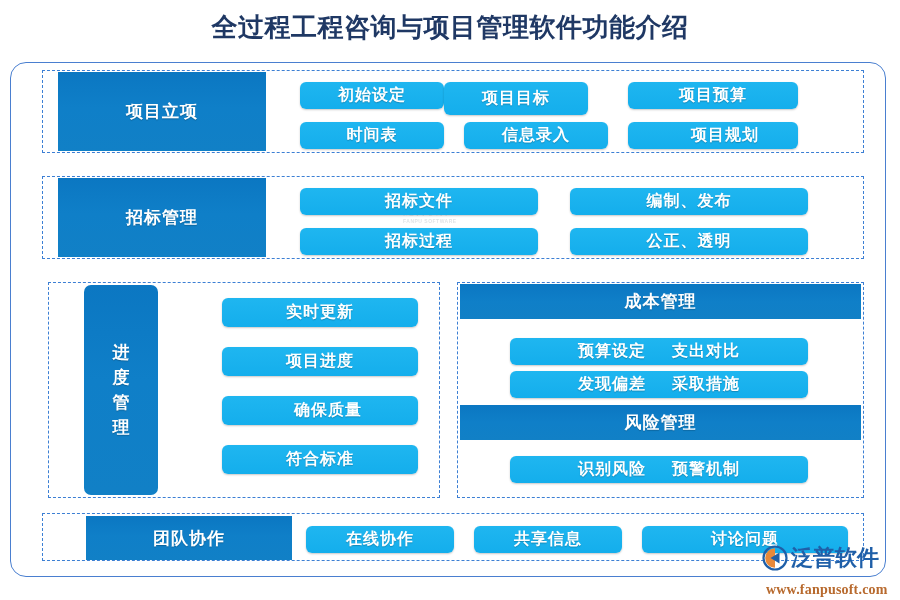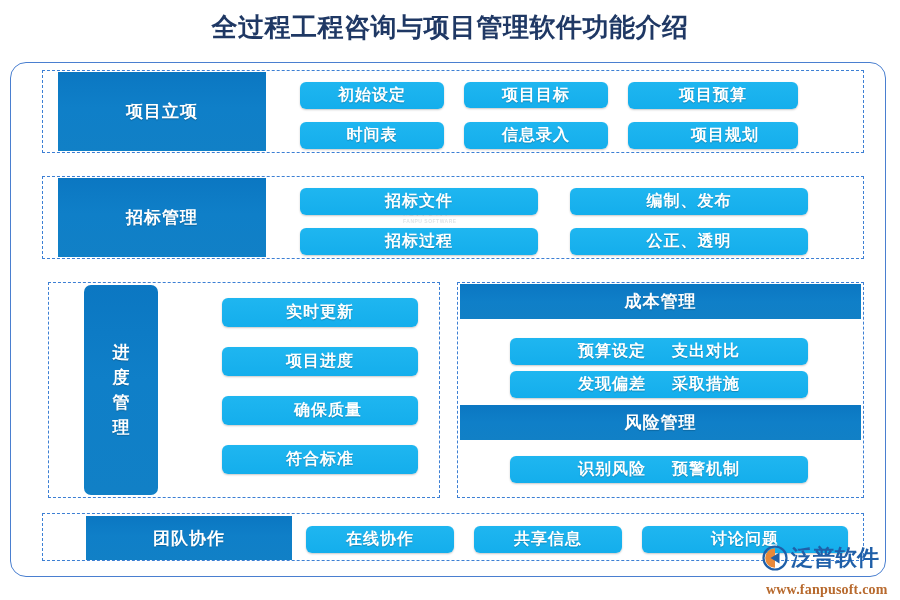--- a/index.html
+++ b/index.html
@@ -165,21 +165,21 @@
 <div class="watermark" style="left:403px; top:203px;">
   <span>泛普软件</span>
   <span class="wm-sub">FANPU SOFTWARE</span>
 </div>
 
 <div class="dash-box" style="left:42px; top:70px; width:822px; height:83px;"></div>
 
 <div class="tile dark" style="left:58px; top:72px; width:208px; height:79px;">项目立项</div>
 
 <div class="tile light" style="left:300px; top:82px; width:144px; height:27px;">初始设定</div>
-<div class="tile light" style="left:464px; top:82px; width:144px; height:26px;">项目目标</div>
+<div class="tile light" style="left:444px; top:82px; width:144px; height:33px;">项目目标</div>
 <div class="tile light" style="left:628px; top:82px; width:170px; height:27px;">项目预算</div>
 
 <div class="tile light" style="left:300px; top:122px; width:144px; height:27px;">时间表</div>
 <div class="tile light" style="left:464px; top:122px; width:144px; height:27px;">信息录入</div>
 <div class="tile light" style="left:628px; top:122px; width:170px; height:27px;padding-left:24px;">项目规划</div>
 
 <div class="dash-box" style="left:42px; top:176px; width:822px; height:83px;"></div>
 
 <div class="tile dark" style="left:58px; top:178px; width:208px; height:79px;">招标管理</div>
 

